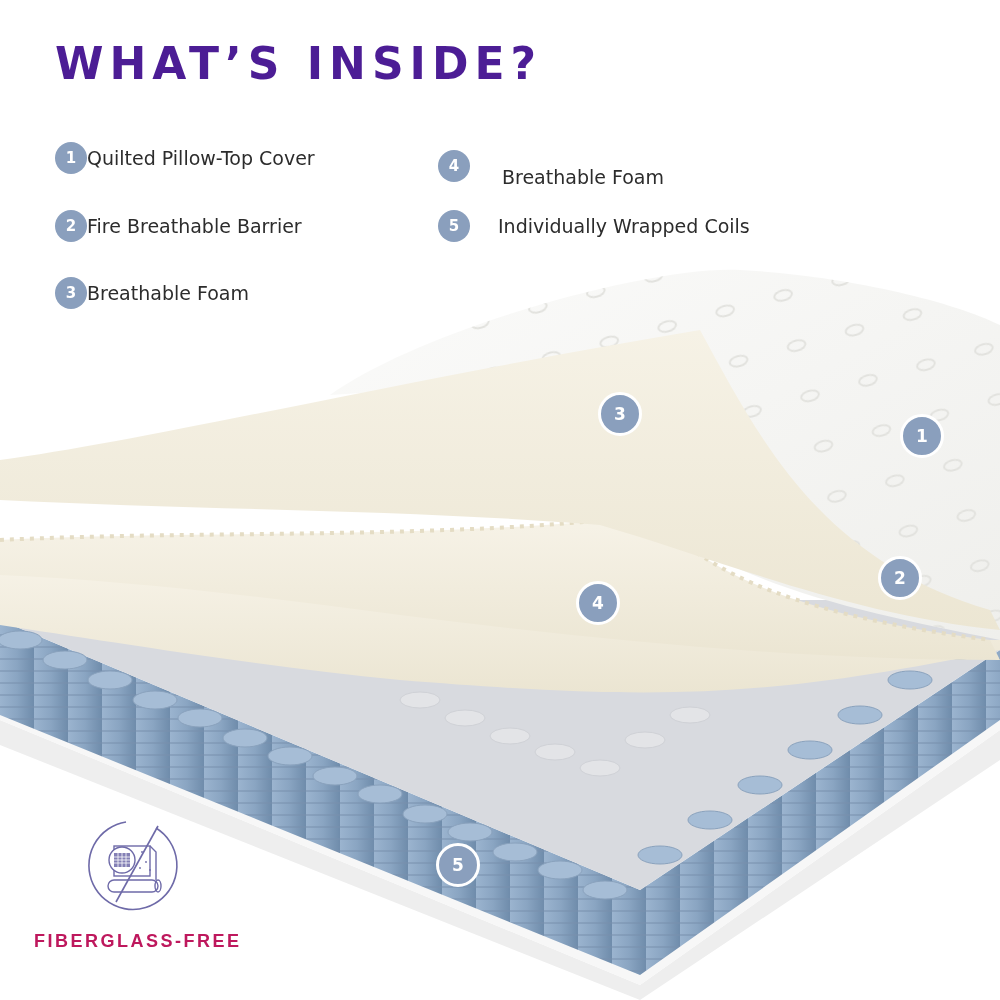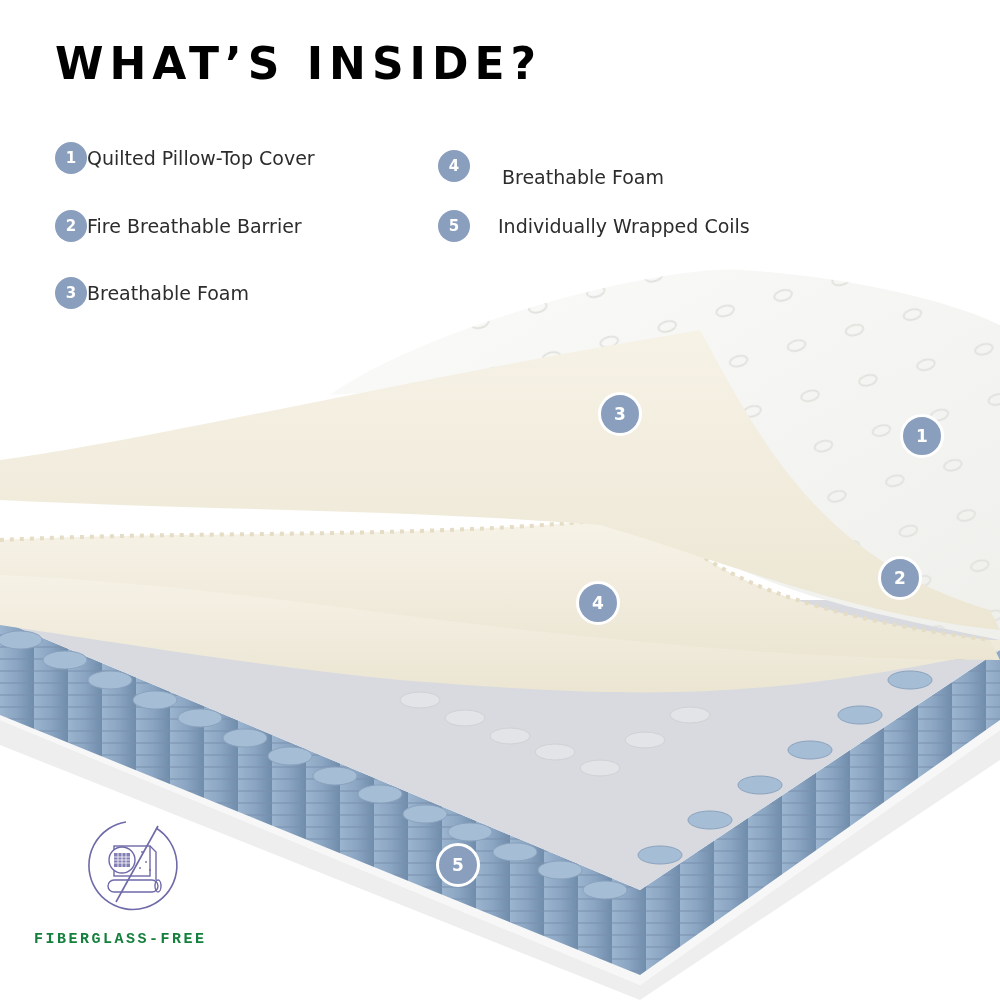--- a/index.html
+++ b/index.html
@@ -5,21 +5,21 @@
     html, body { margin: 0; padding: 0; }
     body {
       width: 1000px; height: 1000px; position: relative; overflow: hidden;
       background: #ffffff;
       font-family: "Liberation Sans", "DejaVu Sans", sans-serif;
     }
     .title {
       position: absolute; left: 55px; top: 42px;
       font-family: "DejaVu Sans", sans-serif;
       font-weight: bold; font-size: 44px; letter-spacing: 6px;
-      color: #000000; margin: 0; line-height: 1;
+      color: #4c1d95; margin: 0; line-height: 1;
     }
     .legend-item {
       position: absolute; display: flex; align-items: center;
     }
     .badge {
       width: 32px; height: 32px; border-radius: 50%;
       background: #8a9fbd; color: #fff;
       display: flex; align-items: center; justify-content: center;
       font-weight: bold; font-size: 15px;
       font-family: "DejaVu Sans", sans-serif;
@@ -34,22 +34,22 @@
       position: absolute; width: 38px; height: 38px; border-radius: 50%;
       background: #8a9fbd; border: 3px solid #ffffff; color: #fff;
       display: flex; align-items: center; justify-content: center;
       font-weight: bold; font-size: 17px;
       font-family: "DejaVu Sans", sans-serif;
       box-sizing: content-box;
     }
     .ff-icon { position: absolute; left: 86px; top: 818px; width: 96px; height: 96px; }
     .ff-label {
       position: absolute; left: 34px; top: 931px;
-      font-family: Liberation Mono, monospace; font-weight: bold;
-      font-size: 15px; letter-spacing: 2.5px; color: #15803d;
+      font-family: Liberation Sans, sans-serif; font-weight: bold;
+      font-size: 18px; letter-spacing: 2.5px; color: #be185d;
     }
   </style>
 </head>
 <body>
 
 <svg class="diagram" viewBox="0 0 1000 1000" xmlns="http://www.w3.org/2000/svg">
   <defs>
     <linearGradient id="foamG" x1="0" y1="0" x2="0" y2="1">
       <stop offset="0" stop-color="#f6f2e6"></stop>
       <stop offset="1" stop-color="#ece6d3"></stop>

